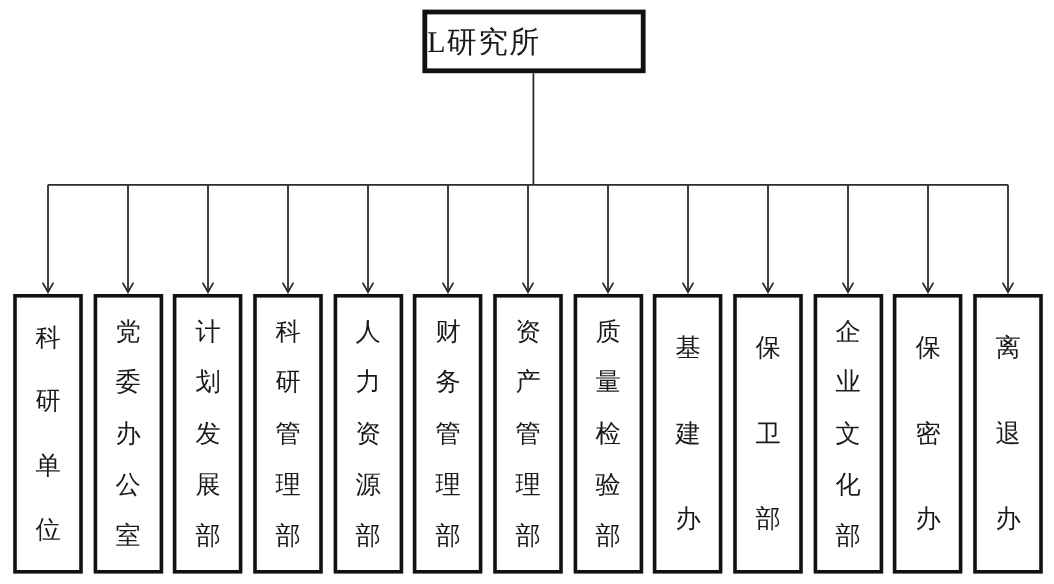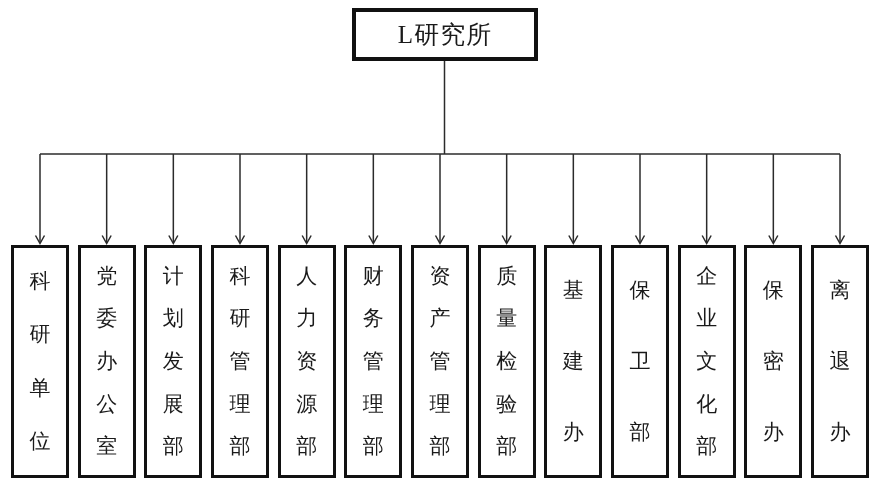--- a/index.html
+++ b/index.html
@@ -27,21 +27,21 @@
     position: absolute;
     left: 352px;
     top: 8px;
     width: 186px;
     height: 53px;
     box-sizing: border-box;
     border: 4px solid #111111;
     background: #ffffff;
     display: flex;
     align-items: center;
-    justify-content: center;
+    justify-content: flex-start;
   }
   .root-label {
     font-size: 25px;
     color: #1a1a1a;
     letter-spacing: 1px;
     white-space: nowrap;
   }
   .dept-box {
     position: absolute;
     top: 245px;

